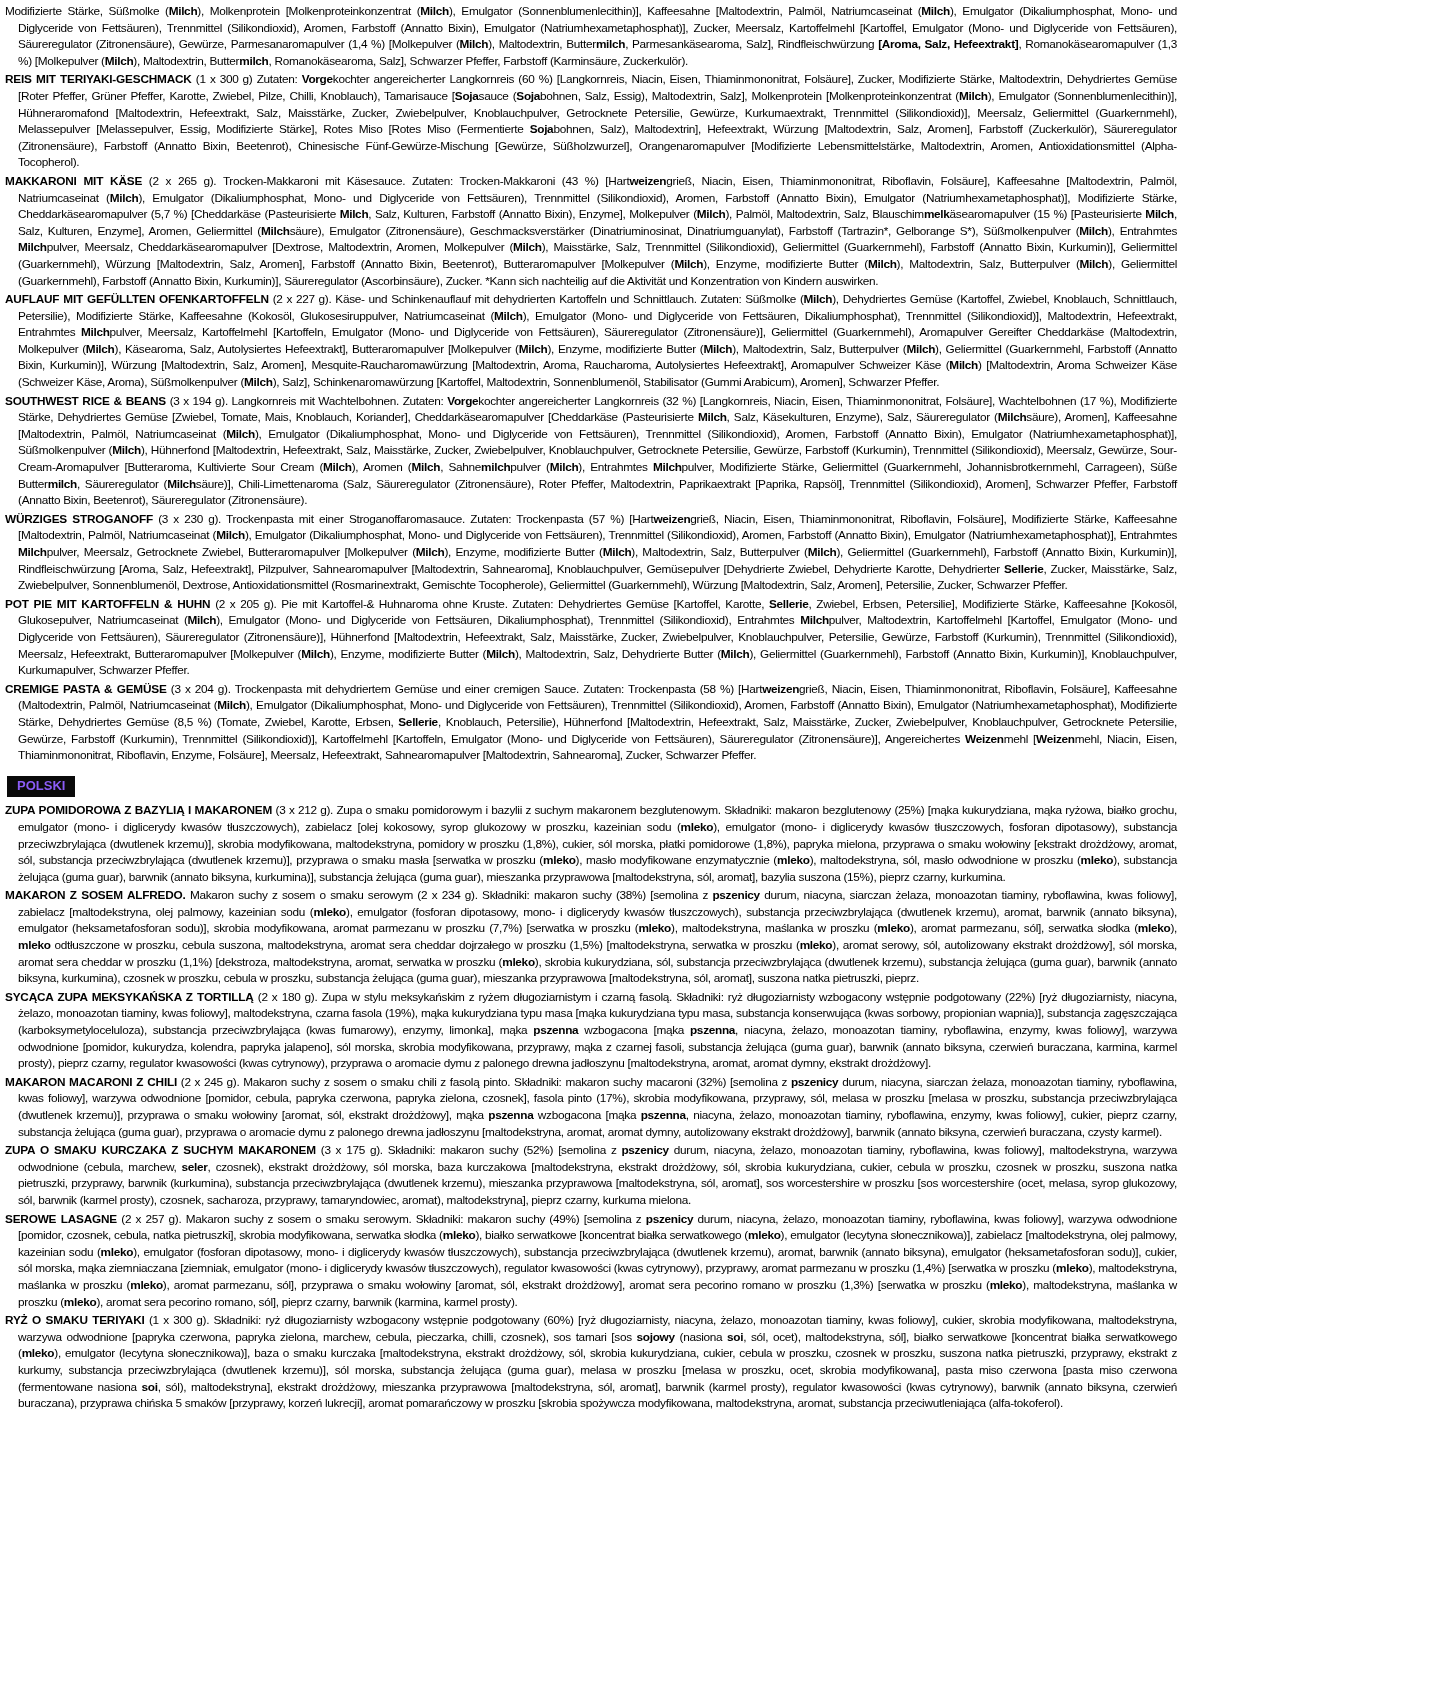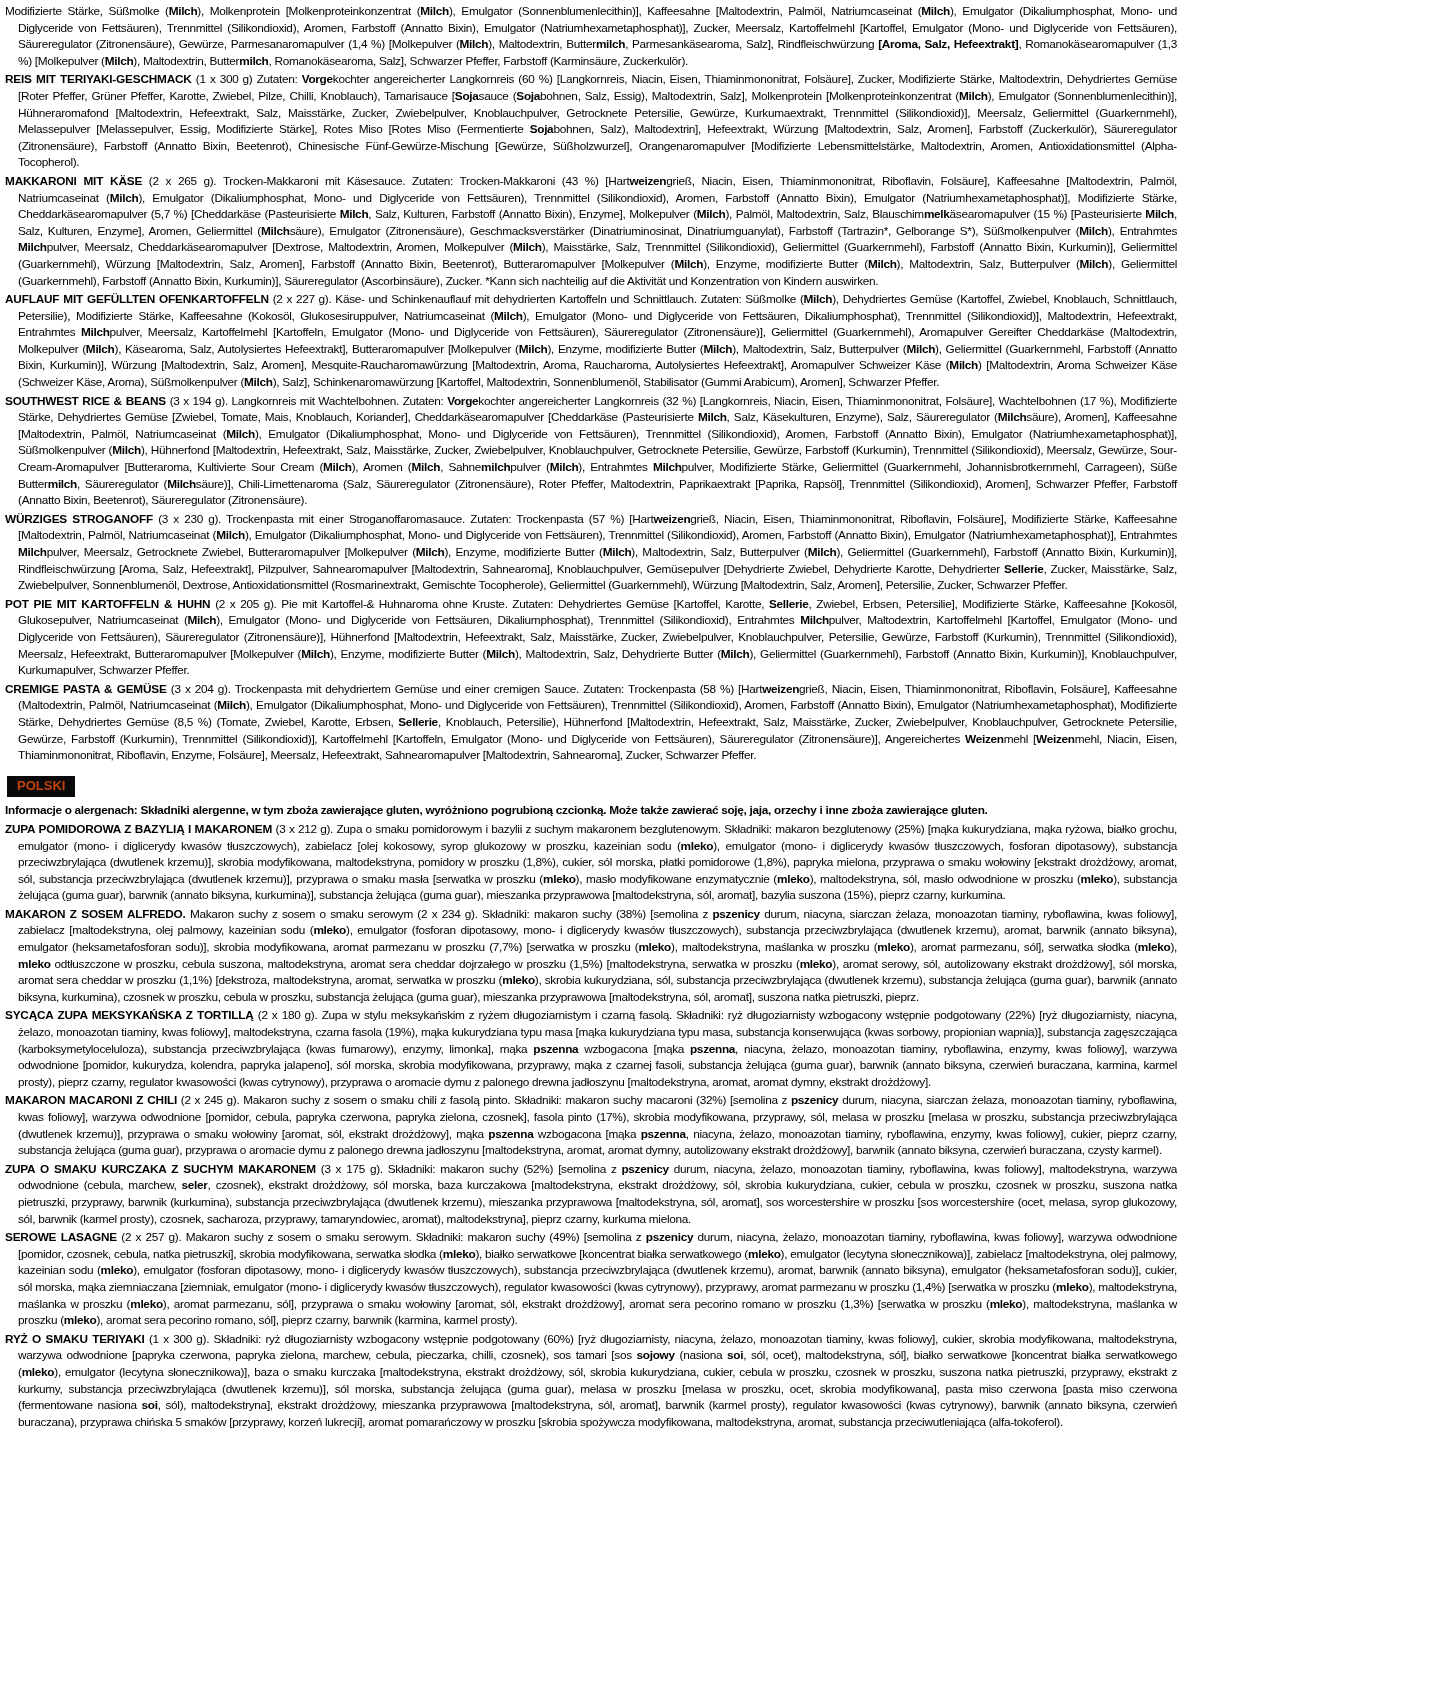--- a/index.html
+++ b/index.html
@@ -22,21 +22,21 @@
   }
   .sect-h {
     font-weight: bold;
     letter-spacing: -0.2px;
     margin-top: 8px;
   }
   b { font-weight: bold; }
   .lang-box {
     display: inline-block;
     background: #0a0a0a;
-    color: #c2410c;
+    color: #8b5cf6;
     font-weight: bold;
     font-size: 13px;
     letter-spacing: 0;
     padding: 2px 10px 3px 10px;
     margin: 10px 0 5px 2px;
     text-indent: 0;
   }
   p.allergen-note {
     margin: 0 0 2px 0;
     padding-left: 0;
@@ -60,21 +60,20 @@
   <p class="ing-para"><b class="sect-h">SOUTHWEST RICE &amp; BEANS</b><span> (3 x 194 g). Langkornreis mit Wachtelbohnen. Zutaten: <b>Vorge</b>kochter angereicherter Langkornreis (32 %) [Langkornreis, Niacin, Eisen, Thiaminmononitrat, Folsäure], Wachtelbohnen (17 %), Modifizierte Stärke, Dehydriertes Gemüse [Zwiebel, Tomate, Mais, Knoblauch, Koriander], Cheddarkäsearomapulver [Cheddarkäse (Pasteurisierte <b>Milch</b>, Salz, Käsekulturen, Enzyme), Salz, Säureregulator (<b>Milch</b>säure), Aromen], Kaffeesahne [Maltodextrin, Palmöl, Natriumcaseinat (<b>Milch</b>), Emulgator (Dikaliumphosphat, Mono- und Diglyceride von Fettsäuren), Trennmittel (Silikondioxid), Aromen, Farbstoff (Annatto Bixin), Emulgator (Natriumhexametaphosphat)], Süßmolkenpulver (<b>Milch</b>), Hühnerfond [Maltodextrin, Hefeextrakt, Salz, Maisstärke, Zucker, Zwiebelpulver, Knoblauchpulver, Getrocknete Petersilie, Gewürze, Farbstoff (Kurkumin), Trennmittel (Silikondioxid), Meersalz, Gewürze, Sour-Cream-Aromapulver [Butteraroma, Kultivierte Sour Cream (<b>Milch</b>), Aromen (<b>Milch</b>, Sahne<b>milch</b>pulver (<b>Milch</b>), Entrahmtes <b>Milch</b>pulver, Modifizierte Stärke, Geliermittel (Guarkernmehl, Johannisbrotkernmehl, Carrageen), Süße Butter<b>milch</b>, Säureregulator (<b>Milch</b>säure)], Chili-Limettenaroma (Salz, Säureregulator (Zitronensäure), Roter Pfeffer, Maltodextrin, Paprikaextrakt [Paprika, Rapsöl], Trennmittel (Silikondioxid), Aromen], Schwarzer Pfeffer, Farbstoff (Annatto Bixin, Beetenrot), Säureregulator (Zitronensäure).</span></p>
 
   <p class="ing-para"><b class="sect-h">WÜRZIGES STROGANOFF</b><span> (3 x 230 g). Trockenpasta mit einer Stroganoffaromasauce. Zutaten: Trockenpasta (57 %) [Hart<b>weizen</b>grieß, Niacin, Eisen, Thiaminmononitrat, Riboflavin, Folsäure], Modifizierte Stärke, Kaffeesahne [Maltodextrin, Palmöl, Natriumcaseinat (<b>Milch</b>), Emulgator (Dikaliumphosphat, Mono- und Diglyceride von Fettsäuren), Trennmittel (Silikondioxid), Aromen, Farbstoff (Annatto Bixin), Emulgator (Natriumhexametaphosphat)], Entrahmtes <b>Milch</b>pulver, Meersalz, Getrocknete Zwiebel, Butteraromapulver [Molkepulver (<b>Milch</b>), Enzyme, modifizierte Butter (<b>Milch</b>), Maltodextrin, Salz, Butterpulver (<b>Milch</b>), Geliermittel (Guarkernmehl), Farbstoff (Annatto Bixin, Kurkumin)], Rindfleischwürzung [Aroma, Salz, Hefeextrakt], Pilzpulver, Sahnearomapulver [Maltodextrin, Sahnearoma], Knoblauchpulver, Gemüsepulver [Dehydrierte Zwiebel, Dehydrierte Karotte, Dehydrierter <b>Sellerie</b>, Zucker, Maisstärke, Salz, Zwiebelpulver, Sonnenblumenöl, Dextrose, Antioxidationsmittel (Rosmarinextrakt, Gemischte Tocopherole), Geliermittel (Guarkernmehl), Würzung [Maltodextrin, Salz, Aromen], Petersilie, Zucker, Schwarzer Pfeffer.</span></p>
 
   <p class="ing-para"><b class="sect-h">POT PIE MIT KARTOFFELN &amp; HUHN</b><span> (2 x 205 g). Pie mit Kartoffel-&amp; Huhnaroma ohne Kruste. Zutaten: Dehydriertes Gemüse [Kartoffel, Karotte, <b>Sellerie</b>, Zwiebel, Erbsen, Petersilie], Modifizierte Stärke, Kaffeesahne [Kokosöl, Glukosepulver, Natriumcaseinat (<b>Milch</b>), Emulgator (Mono- und Diglyceride von Fettsäuren, Dikaliumphosphat), Trennmittel (Silikondioxid), Entrahmtes <b>Milch</b>pulver, Maltodextrin, Kartoffelmehl [Kartoffel, Emulgator (Mono- und Diglyceride von Fettsäuren), Säureregulator (Zitronensäure)], Hühnerfond [Maltodextrin, Hefeextrakt, Salz, Maisstärke, Zucker, Zwiebelpulver, Knoblauchpulver, Petersilie, Gewürze, Farbstoff (Kurkumin), Trennmittel (Silikondioxid), Meersalz, Hefeextrakt, Butteraromapulver [Molkepulver (<b>Milch</b>), Enzyme, modifizierte Butter (<b>Milch</b>), Maltodextrin, Salz, Dehydrierte Butter (<b>Milch</b>), Geliermittel (Guarkernmehl), Farbstoff (Annatto Bixin, Kurkumin)], Knoblauchpulver, Kurkumapulver, Schwarzer Pfeffer.</span></p>
 
   <p class="ing-para"><b class="sect-h">CREMIGE PASTA &amp; GEMÜSE</b><span> (3 x 204 g). Trockenpasta mit dehydriertem Gemüse und einer cremigen Sauce. Zutaten: Trockenpasta (58 %) [Hart<b>weizen</b>grieß, Niacin, Eisen, Thiaminmononitrat, Riboflavin, Folsäure], Kaffeesahne (Maltodextrin, Palmöl, Natriumcaseinat (<b>Milch</b>), Emulgator (Dikaliumphosphat, Mono- und Diglyceride von Fettsäuren), Trennmittel (Silikondioxid), Aromen, Farbstoff (Annatto Bixin), Emulgator (Natriumhexametaphosphat), Modifizierte Stärke, Dehydriertes Gemüse (8,5 %) (Tomate, Zwiebel, Karotte, Erbsen, <b>Sellerie</b>, Knoblauch, Petersilie), Hühnerfond [Maltodextrin, Hefeextrakt, Salz, Maisstärke, Zucker, Zwiebelpulver, Knoblauchpulver, Getrocknete Petersilie, Gewürze, Farbstoff (Kurkumin), Trennmittel (Silikondioxid)], Kartoffelmehl [Kartoffeln, Emulgator (Mono- und Diglyceride von Fettsäuren), Säureregulator (Zitronensäure)], Angereichertes <b>Weizen</b>mehl [<b>Weizen</b>mehl, Niacin, Eisen, Thiaminmononitrat, Riboflavin, Enzyme, Folsäure], Meersalz, Hefeextrakt, Sahnearomapulver [Maltodextrin, Sahnearoma], Zucker, Schwarzer Pfeffer.</span></p>
 
   <div class="lang-box"><span>POLSKI</span></div>
 
-  <p class="allergen-note"><span>Informacje o alergenach: Składniki alergenne, w tym zboża zawierające gluten, wyróżniono pogrubioną czcionką. Może także zawierać soję, jaja, orzechy i inne zboża zawierające gluten.</span></p>
 
   <p class="ing-para"><b class="sect-h">ZUPA POMIDOROWA Z BAZYLIĄ I MAKARONEM</b><span> (3 x 212 g). Zupa o smaku pomidorowym i bazylii z suchym makaronem bezglutenowym. Składniki: makaron bezglutenowy (25%) [mąka kukurydziana, mąka ryżowa, białko grochu, emulgator (mono- i diglicerydy kwasów tłuszczowych), zabielacz [olej kokosowy, syrop glukozowy w proszku, kazeinian sodu (<b>mleko</b>), emulgator (mono- i diglicerydy kwasów tłuszczowych, fosforan dipotasowy), substancja przeciwzbrylająca (dwutlenek krzemu)], skrobia modyfikowana, maltodekstryna, pomidory w proszku (1,8%), cukier, sól morska, płatki pomidorowe (1,8%), papryka mielona, przyprawa o smaku wołowiny [ekstrakt drożdżowy, aromat, sól, substancja przeciwzbrylająca (dwutlenek krzemu)], przyprawa o smaku masła [serwatka w proszku (<b>mleko</b>), masło modyfikowane enzymatycznie (<b>mleko</b>), maltodekstryna, sól, masło odwodnione w proszku (<b>mleko</b>), substancja żelująca (guma guar), barwnik (annato biksyna, kurkumina)], substancja żelująca (guma guar), mieszanka przyprawowa [maltodekstryna, sól, aromat], bazylia suszona (15%), pieprz czarny, kurkumina.</span></p>
 
   <p class="ing-para"><b class="sect-h">MAKARON Z SOSEM ALFREDO.</b><span> Makaron suchy z sosem o smaku serowym (2 x 234 g). Składniki: makaron suchy (38%) [semolina z <b>pszenicy</b> durum, niacyna, siarczan żelaza, monoazotan tiaminy, ryboflawina, kwas foliowy], zabielacz [maltodekstryna, olej palmowy, kazeinian sodu (<b>mleko</b>), emulgator (fosforan dipotasowy, mono- i diglicerydy kwasów tłuszczowych), substancja przeciwzbrylająca (dwutlenek krzemu), aromat, barwnik (annato biksyna), emulgator (heksametafosforan sodu)], skrobia modyfikowana, aromat parmezanu w proszku (7,7%) [serwatka w proszku (<b>mleko</b>), maltodekstryna, maślanka w proszku (<b>mleko</b>), aromat parmezanu, sól], serwatka słodka (<b>mleko</b>), <b>mleko</b> odtłuszczone w proszku, cebula suszona, maltodekstryna, aromat sera cheddar dojrzałego w proszku (1,5%) [maltodekstryna, serwatka w proszku (<b>mleko</b>), aromat serowy, sól, autolizowany ekstrakt drożdżowy], sól morska, aromat sera cheddar w proszku (1,1%) [dekstroza, maltodekstryna, aromat, serwatka w proszku (<b>mleko</b>), skrobia kukurydziana, sól, substancja przeciwzbrylająca (dwutlenek krzemu), substancja żelująca (guma guar), barwnik (annato biksyna, kurkumina), czosnek w proszku, cebula w proszku, substancja żelująca (guma guar), mieszanka przyprawowa [maltodekstryna, sól, aromat], suszona natka pietruszki, pieprz.</span></p>
 
   <p class="ing-para"><b class="sect-h">SYCĄCA ZUPA MEKSYKAŃSKA Z TORTILLĄ</b><span> (2 x 180 g). Zupa w stylu meksykańskim z ryżem długoziarnistym i czarną fasolą. Składniki: ryż długoziarnisty wzbogacony wstępnie podgotowany (22%) [ryż długoziarnisty, niacyna, żelazo, monoazotan tiaminy, kwas foliowy], maltodekstryna, czarna fasola (19%), mąka kukurydziana typu masa [mąka kukurydziana typu masa, substancja konserwująca (kwas sorbowy, propionian wapnia)], substancja zagęszczająca (karboksymetyloceluloza), substancja przeciwzbrylająca (kwas fumarowy), enzymy, limonka], mąka <b>pszenna</b> wzbogacona [mąka <b>pszenna</b>, niacyna, żelazo, monoazotan tiaminy, ryboflawina, enzymy, kwas foliowy], warzywa odwodnione [pomidor, kukurydza, kolendra, papryka jalapeno], sól morska, skrobia modyfikowana, przyprawy, mąka z czarnej fasoli, substancja żelująca (guma guar), barwnik (annato biksyna, czerwień buraczana, karmina, karmel prosty), pieprz czarny, regulator kwasowości (kwas cytrynowy), przyprawa o aromacie dymu z palonego drewna jadłoszynu [maltodekstryna, aromat, aromat dymny, ekstrakt drożdżowy].</span></p>
 
   <p class="ing-para"><b class="sect-h">MAKARON MACARONI Z CHILI</b><span> (2 x 245 g). Makaron suchy z sosem o smaku chili z fasolą pinto. Składniki: makaron suchy macaroni (32%) [semolina z <b>pszenicy</b> durum, niacyna, siarczan żelaza, monoazotan tiaminy, ryboflawina, kwas foliowy], warzywa odwodnione [pomidor, cebula, papryka czerwona, papryka zielona, czosnek], fasola pinto (17%), skrobia modyfikowana, przyprawy, sól, melasa w proszku [melasa w proszku, substancja przeciwzbrylająca (dwutlenek krzemu)], przyprawa o smaku wołowiny [aromat, sól, ekstrakt drożdżowy], mąka <b>pszenna</b> wzbogacona [mąka <b>pszenna</b>, niacyna, żelazo, monoazotan tiaminy, ryboflawina, enzymy, kwas foliowy], cukier, pieprz czarny, substancja żelująca (guma guar), przyprawa o aromacie dymu z palonego drewna jadłoszynu [maltodekstryna, aromat, aromat dymny, autolizowany ekstrakt drożdżowy], barwnik (annato biksyna, czerwień buraczana, czysty karmel).</span></p>
 
   <p class="ing-para"><b class="sect-h">ZUPA O SMAKU KURCZAKA Z SUCHYM MAKARONEM</b><span> (3 x 175 g). Składniki: makaron suchy (52%) [semolina z <b>pszenicy</b> durum, niacyna, żelazo, monoazotan tiaminy, ryboflawina, kwas foliowy], maltodekstryna, warzywa odwodnione (cebula, marchew, <b>seler</b>, czosnek), ekstrakt drożdżowy, sól morska, baza kurczakowa [maltodekstryna, ekstrakt drożdżowy, sól, skrobia kukurydziana, cukier, cebula w proszku, czosnek w proszku, suszona natka pietruszki, przyprawy, barwnik (kurkumina), substancja przeciwzbrylająca (dwutlenek krzemu), mieszanka przyprawowa [maltodekstryna, sól, aromat], sos worcestershire w proszku [sos worcestershire (ocet, melasa, syrop glukozowy, sól, barwnik (karmel prosty), czosnek, sacharoza, przyprawy, tamaryndowiec, aromat), maltodekstryna], pieprz czarny, kurkuma mielona.</span></p>

